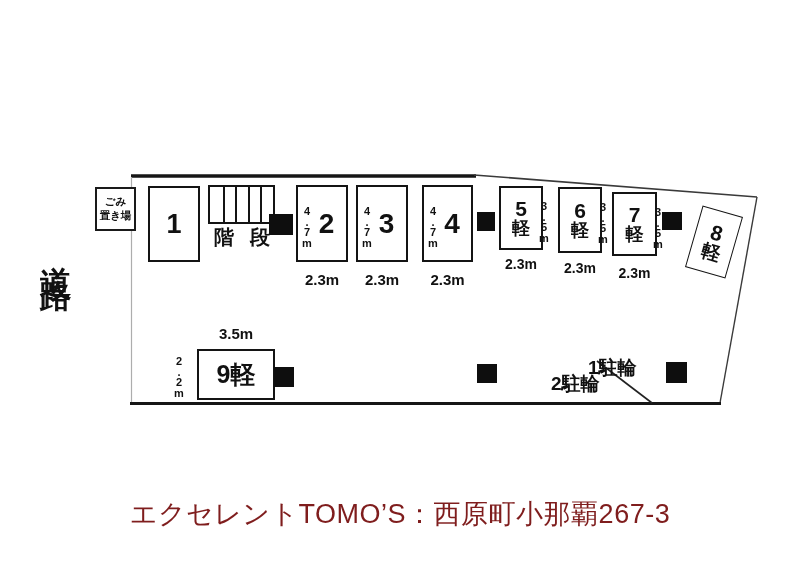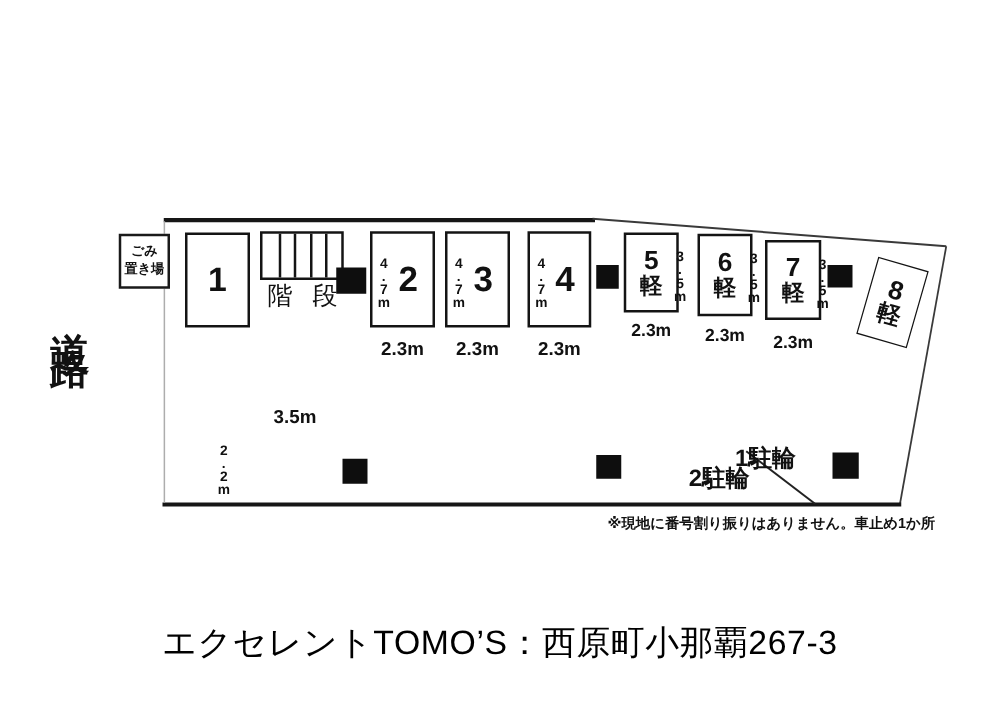--- a/index.html
+++ b/index.html
@@ -32,25 +32,25 @@
   .trash{
     position:absolute;left:95px;top:187px;width:41px;height:44px;z-index:2;
     border:2px solid #1a1a1a;box-sizing:border-box;background:#fff;
     display:flex;flex-direction:column;align-items:center;justify-content:center;
     font-size:10.5px;font-weight:bold;line-height:1.3;white-space:nowrap;
   }
   .stairs{position:absolute;left:208px;top:185px;width:67px;height:39px;z-index:2;
     border:2px solid #141414;box-sizing:border-box;background:#fff;}
   .stairs i{position:absolute;top:0;bottom:0;width:2px;background:#141414;}
   .stairs-label{position:absolute;left:214px;top:227px;z-index:2;font-size:20px;
-    font-weight:normal;letter-spacing:16px;white-space:nowrap;line-height:1;}
+    font-weight:bold;letter-spacing:16px;white-space:nowrap;line-height:1;}
   .bike{position:absolute;z-index:3;font-size:19px;font-weight:bold;white-space:nowrap;line-height:1;}
   .note{position:absolute;left:486px;top:411px;z-index:2;font-size:11.5px;font-weight:bold;white-space:nowrap;color:#111;}
   .title{position:absolute;left:0;top:496px;width:100%;z-index:2;text-align:center;
-    font-size:27px;color:#000000;letter-spacing:0.5px;white-space:nowrap;}
+    font-size:27px;color:#7f1d1d;letter-spacing:0.5px;white-space:nowrap;}
 </style>
 </head>
 <body>
 
 <div class="page">
 
   <svg class="lines" width="800" height="565">
     <line x1="131" y1="176" x2="476" y2="176" stroke="#161616" stroke-width="3.4"></line>
     <line x1="474" y1="175" x2="757" y2="197" stroke="#3a3a3a" stroke-width="1.6"></line>
     <line x1="757" y1="197" x2="720" y2="403" stroke="#3a3a3a" stroke-width="1.4"></line>
@@ -121,28 +121,30 @@
 
   <div class="box" style="left:693px;top:210px;width:42px;height:64px;transform:rotate(16deg);border-width:1.8px">
     <div class="stack">
       <span class="num" style="font-size:21px">8</span>
       <span class="kei" style="font-size:19px">軽</span>
     </div>
   </div>
 
   <div class="wdim" style="left:197px;top:325px;width:78px">3.5m</div>
   <span class="vdim" style="left:173px;top:355px">2.2m</span>
+  <div class="box" style="left:197px;top:349px;width:78px;height:51px">
+    <span class="num" style="font-size:25px">9軽</span>
+  </div>
 
   <div class="blk" style="left:269px;top:214px;width:24px;height:21px"></div>
   <div class="blk" style="left:477px;top:212px;width:18px;height:19px"></div>
   <div class="blk" style="left:662px;top:212px;width:20px;height:18px"></div>
   <div class="blk" style="left:274px;top:367px;width:20px;height:20px"></div>
   <div class="blk" style="left:477px;top:364px;width:20px;height:19px"></div>
   <div class="blk" style="left:666px;top:362px;width:21px;height:21px"></div>
 
   <div class="bike" style="left:551px;top:374px">2駐輪</div>
   <div class="bike" style="left:588px;top:358px">1駐輪</div>
 
-  <div class="note">※現地に番号割り振りはありません。車止め1か所</div>
 
   <div class="title">エクセレントTOMO’S：西原町小那覇267-3</div>
 
 </div>
 
 </body></html>

